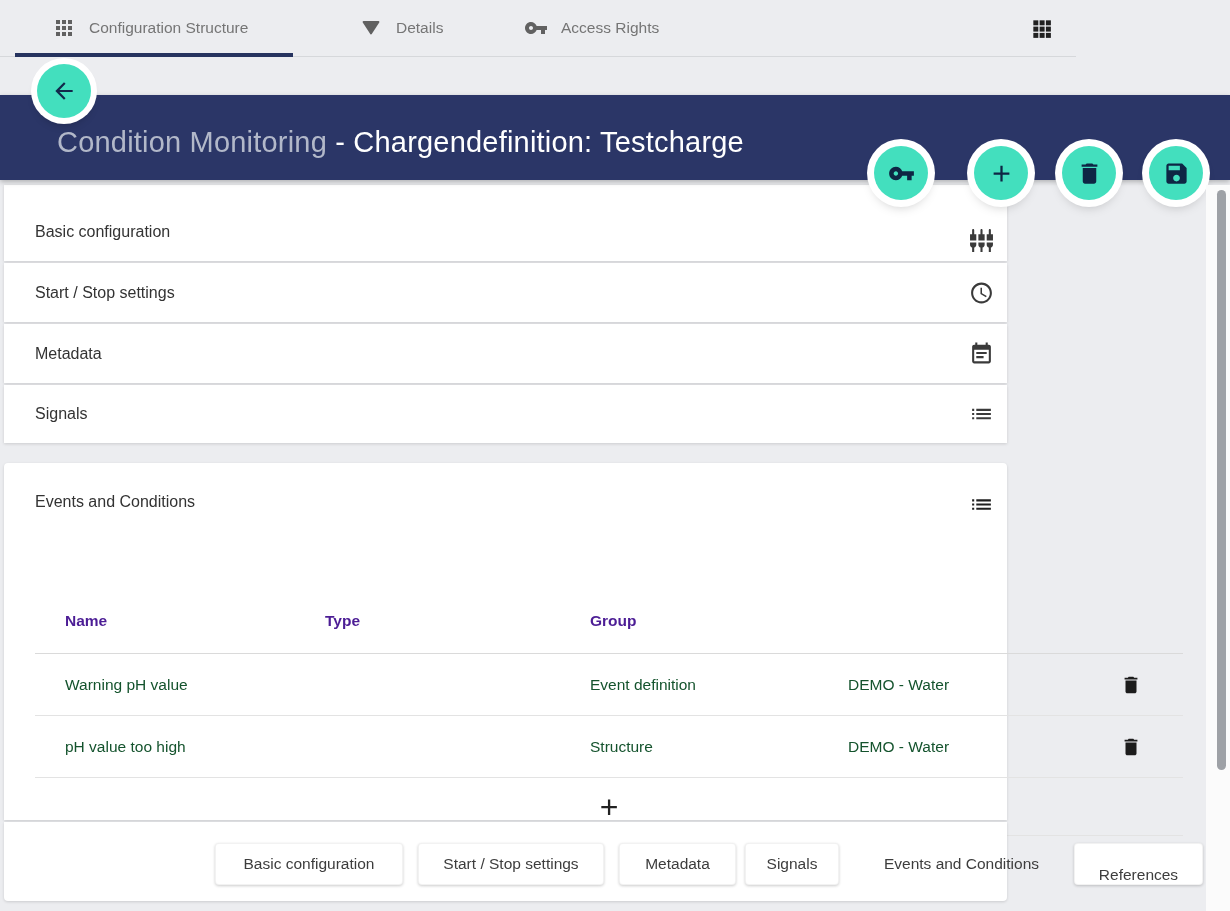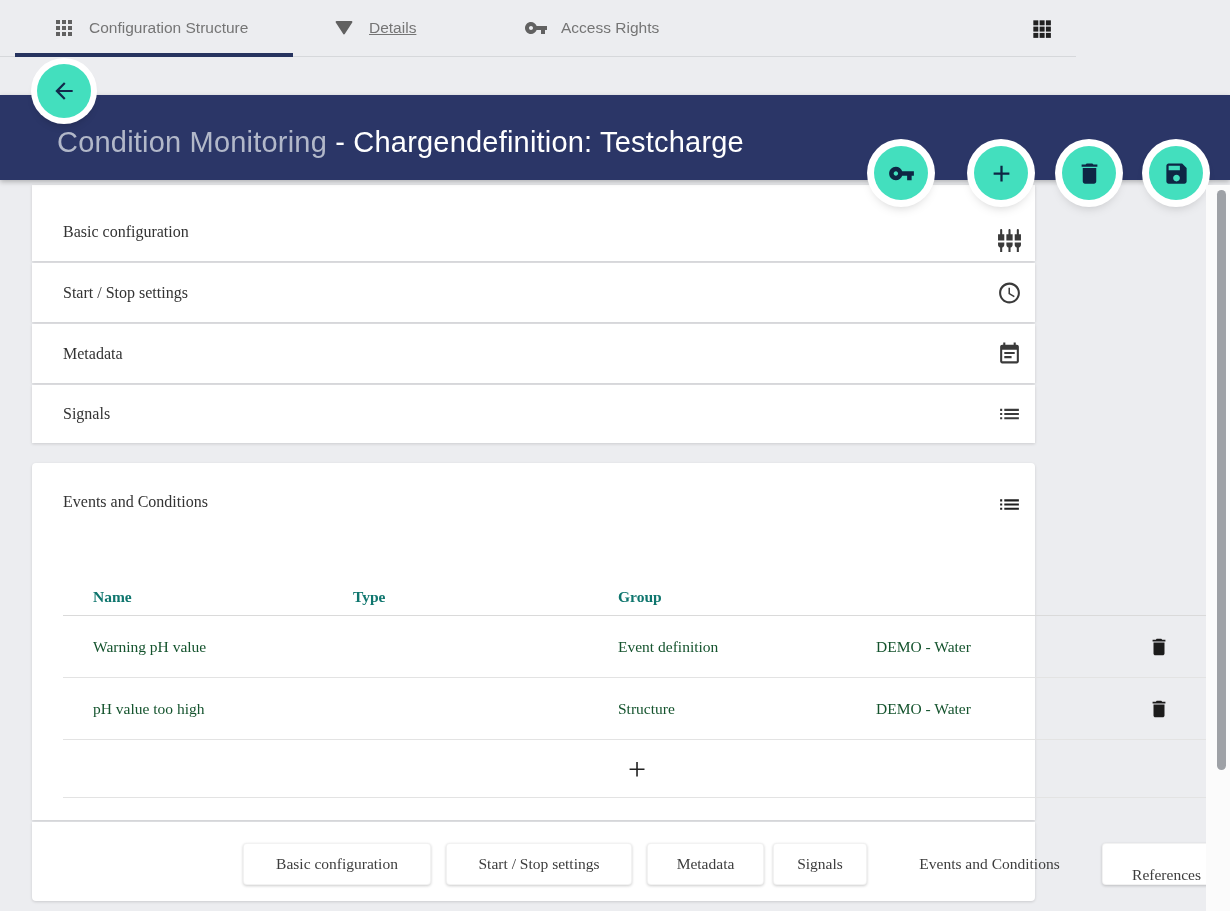--- a/index.html
+++ b/index.html
@@ -18,21 +18,21 @@
     position:absolute; top:0; left:0; width:1076px; height:57px;
     background:#ecedf0; border-bottom:1px solid #d6d8db;
   }
   .tab {
     position:absolute; top:0; height:56px;
     display:flex; align-items:center; gap:13px;
     color:#757575; font-size:15.5px; cursor:pointer; white-space:nowrap;
   }
   .tab svg { width:24px; height:24px; fill:#616161; }
   #tab-config { left:52px; }
-  #tab-details { left:332px;text-decoration:underline; }
+  #tab-details { left:359px; }
   #tab-access  { left:524px; }
   .tab-underline {
     position:absolute; left:15px; top:53px; width:278px; height:4px;
     background:#26335f;
   }
   .apps-btn {
     position:absolute; right:21px; top:16px; width:26px; height:26px; cursor:pointer;
   }
   .apps-btn svg { width:26px; height:26px; fill:#212121; }
 
@@ -57,23 +57,22 @@
   }
   .fab svg { width:27px; height:27px; fill:#0e2644; }
   .back-fab { left:37px; top:64px; box-shadow:0 0 0 6px #ffffff, 0 6px 10px rgba(0,0,0,0.28); }
   #fab-key    { left:874px;  top:146px; }
   #fab-add    { left:974px;  top:146px; }
   #fab-delete { left:1062px; top:146px; }
   #fab-save   { left:1149px; top:146px; }
 
   
   .panel {
-    position:absolute; left:32px; width:1003px; background:#ffffff;
+    position:absolute; left:4px; width:1003px; background:#ffffff;
     box-shadow:0 1px 3px rgba(0,0,0,0.14);
-    font-family:Liberation Serif, serif;
   }
   .section-row {
     position:relative; display:flex; align-items:center;
     font-size:16px; color:#333333; cursor:pointer; height:100%;
     padding-left:31px;
   }
   .section-icon { position:absolute; right:13px; top:50%; transform:translateY(-50%); }
   .section-icon svg { width:25px; height:25px; fill:#3a3a3a; }
   #sec-basic   { top:185px; height:76px; }
   #sec-basic .section-row { padding-top:17px; }
@@ -90,22 +89,22 @@
   .events-head-icon { position:absolute; right:13px; top:29px; cursor:pointer; }
   .events-head-icon svg { width:25px; height:25px; fill:#1f1f1f; }
 
   .table { position:absolute; left:31px; top:125px; width:1148px; }
   .t-head, .t-row {
     display:grid;
     grid-template-columns:260px 265px 258px 240px 1fr;
     padding-left:30px; align-items:center;
   }
   .t-head {
-    padding-bottom:9px; border-bottom:1px solid #dadada;
-    font-weight:bold; font-size:15.5px; color:#0f766e;
+    padding-bottom:23px; border-bottom:1px solid #dadada;
+    font-weight:bold; font-size:15.5px; color:#4c1d95;margin-top:24px;
   }
   .t-row {
     height:62px; border-bottom:1px solid #e3e3e3;
     font-size:15.5px; color:#14532d;
   }
   .row-delete {
     justify-self:end; margin-right:41px; cursor:pointer;
   }
   .row-delete svg { width:22px; height:22px; fill:#1c1c1c; }
   .t-add {

